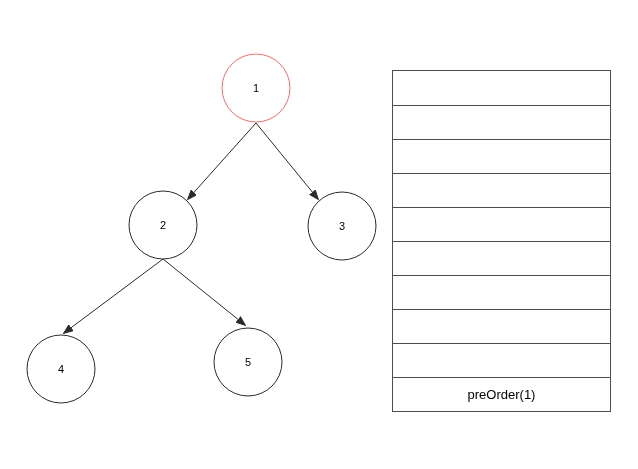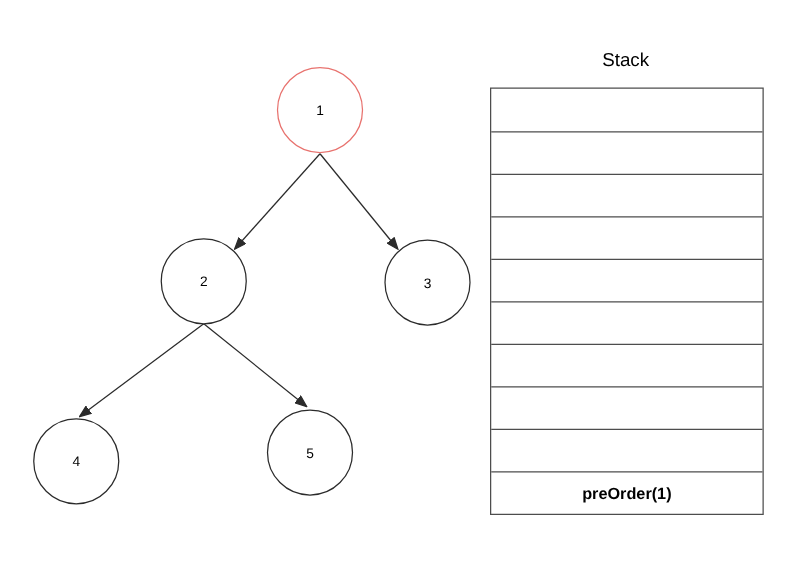--- a/index.html
+++ b/index.html
@@ -41,21 +41,20 @@
   .stack-row {
     height: 34px;
     box-sizing: border-box;
     line-height: 33px;
     text-align: center;
     font-size: 13px;
     color: #000000;
   }
   .stack-row + .stack-row {
     border-top: 1px solid #4d4d4d;
-    font-weight: bold;
   }
 </style>
 </head>
 <body>
 
 <div class="canvas">
 
   <svg class="tree-svg" width="638" height="469" viewBox="0 0 638 469">
     <defs>
       <marker id="arrowhead" markerUnits="userSpaceOnUse" markerWidth="10" markerHeight="8" refX="9" refY="4" orient="auto">
@@ -81,21 +80,20 @@
       <g>
         <circle cx="61" cy="369" r="34" fill="#ffffff" stroke="#2b2b2b" stroke-width="1"></circle>
         <text x="61" y="373" text-anchor="middle" font-size="11" font-family="Liberation Sans, sans-serif" fill="#000000">4</text>
       </g>
       <g>
         <circle cx="248" cy="362" r="34" fill="#ffffff" stroke="#2b2b2b" stroke-width="1"></circle>
         <text x="248" y="366" text-anchor="middle" font-size="11" font-family="Liberation Sans, sans-serif" fill="#000000">5</text>
       </g>
     </svg>
 
-  <div class="stack-title">Stack</div>
 
   <div class="stack-table">
       <div class="stack-row"></div>
       <div class="stack-row"></div>
       <div class="stack-row"></div>
       <div class="stack-row"></div>
       <div class="stack-row"></div>
       <div class="stack-row"></div>
       <div class="stack-row"></div>
       <div class="stack-row"></div>

